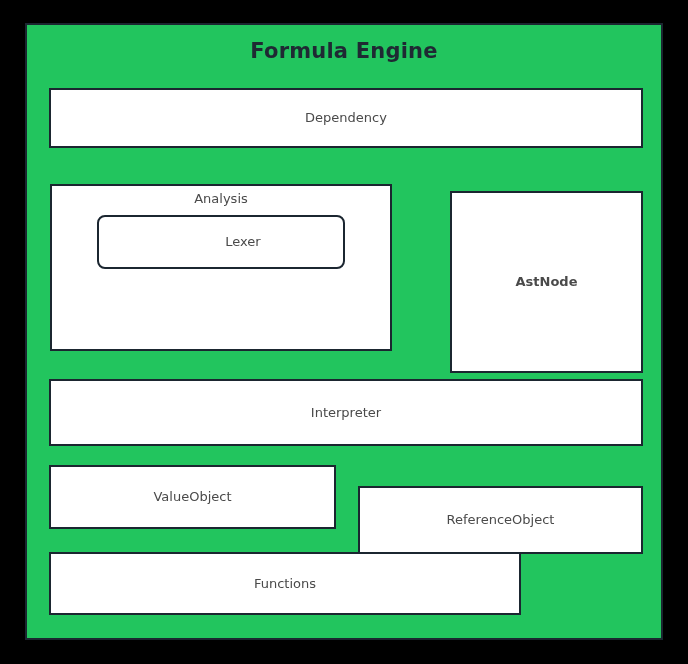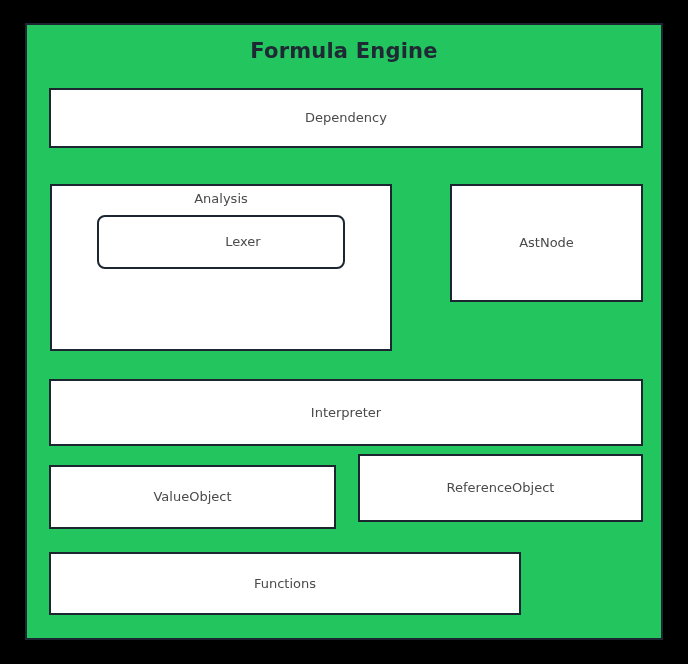--- a/index.html
+++ b/index.html
@@ -85,26 +85,26 @@
 
   
   
 
   #node-dependency  { left: 22px;  top: 63px;  width: 594px; height: 60px;  }
 
   #group-analysis   { left: 23px;  top: 159px; width: 342px; height: 167px; }
   #node-lexer       { left: 70px;  top: 190px; width: 248px; height: 54px; padding-left: 44px;  }
   #node-parser      { left: 70px;  top: 254px; width: 248px; height: 54px;  }
 
-  #node-astnode     { left: 423px; top: 159px; width: 193px; height: 118px; }
+  #node-astnode     { left: 423px; top: 166px; width: 193px; height: 182px; font-weight: bold; }
 
   #node-interpreter { left: 22px;  top: 354px; width: 594px; height: 67px;  }
 
   #node-valueobject     { left: 22px;  top: 440px; width: 287px; height: 64px; }
-  #node-referenceobject { left: 331px; top: 429px; width: 285px; height: 68px; }
+  #node-referenceobject { left: 331px; top: 461px; width: 285px; height: 68px; }
 
   #node-functions   { left: 22px;  top: 527px; width: 472px; height: 63px;  }
 </style>
 </head>
 <body>
 
 <div class="stage">
 
   <div class="card">
 

